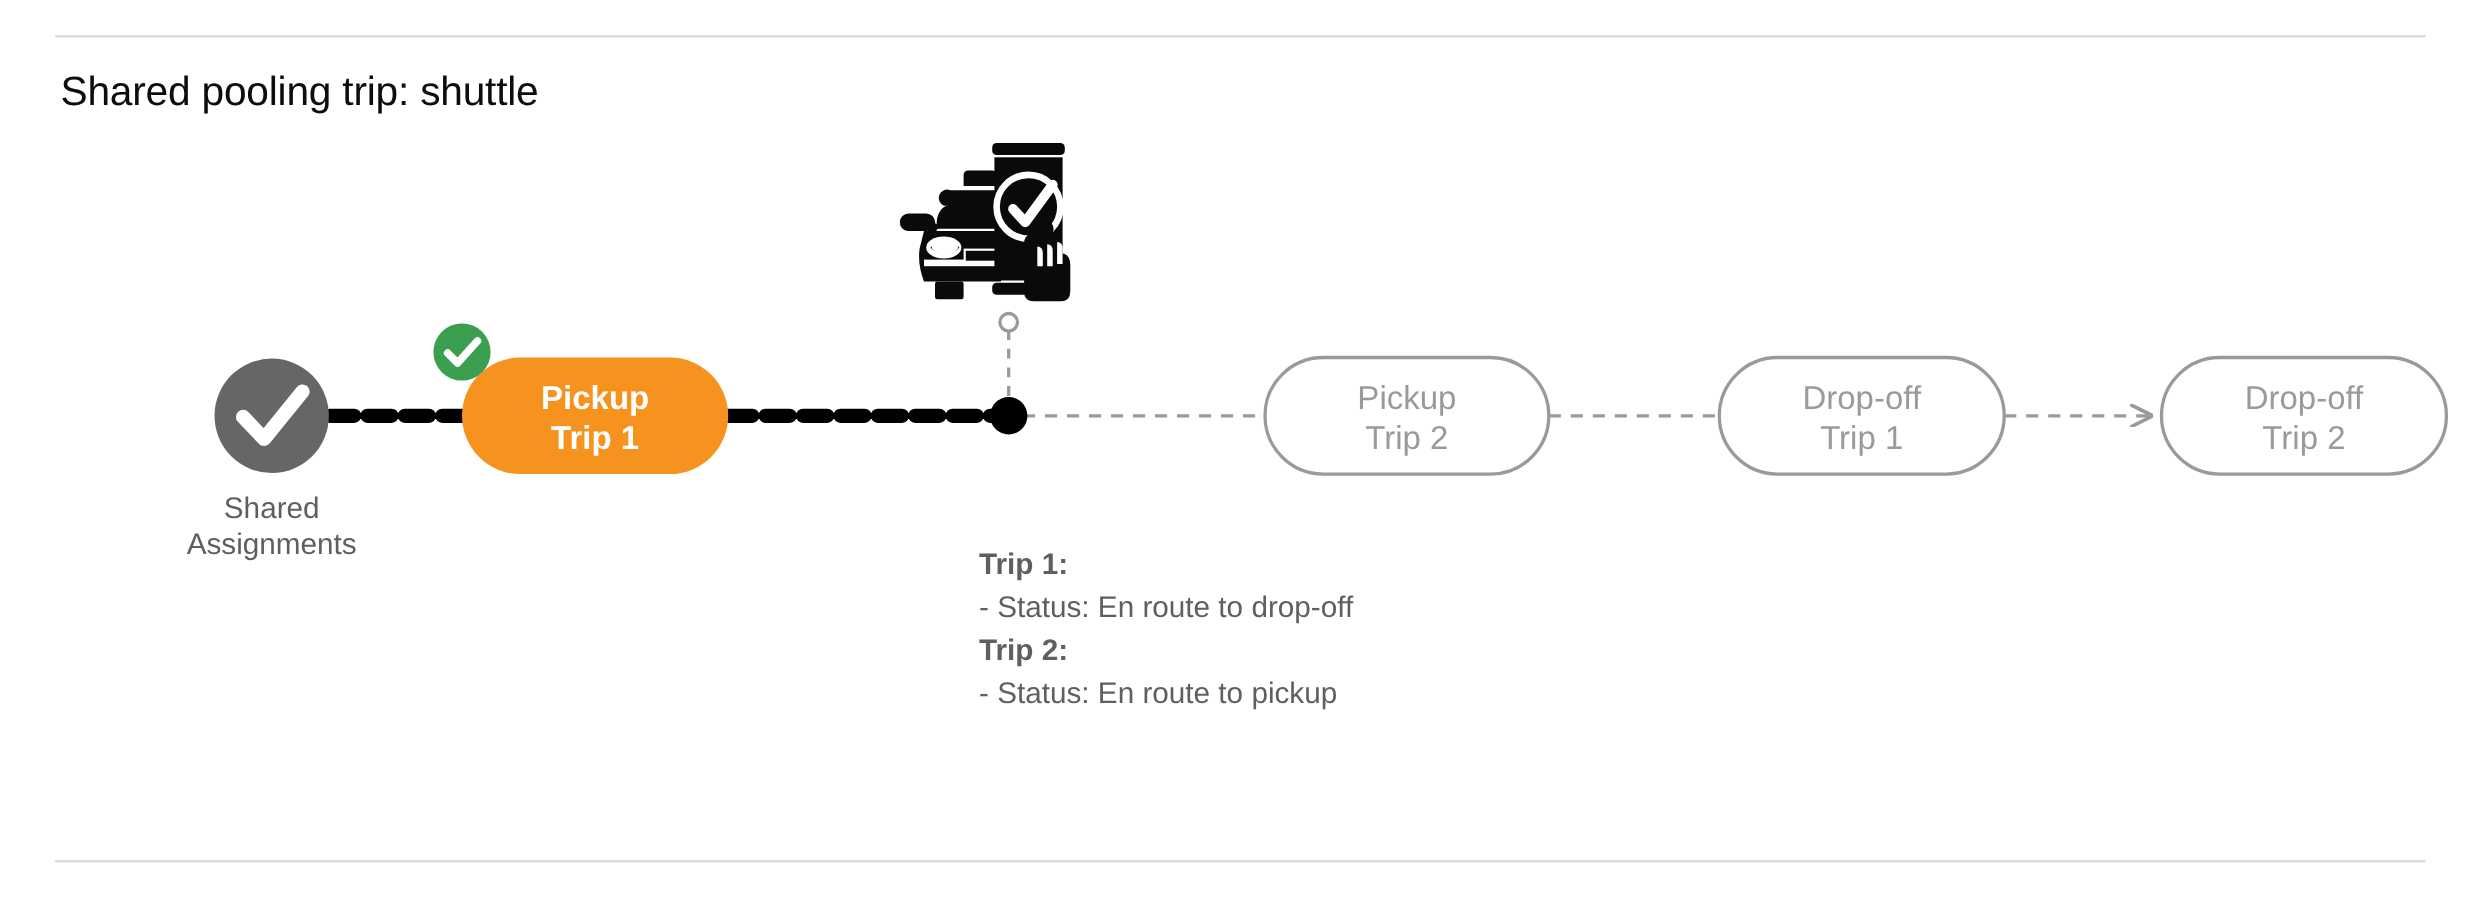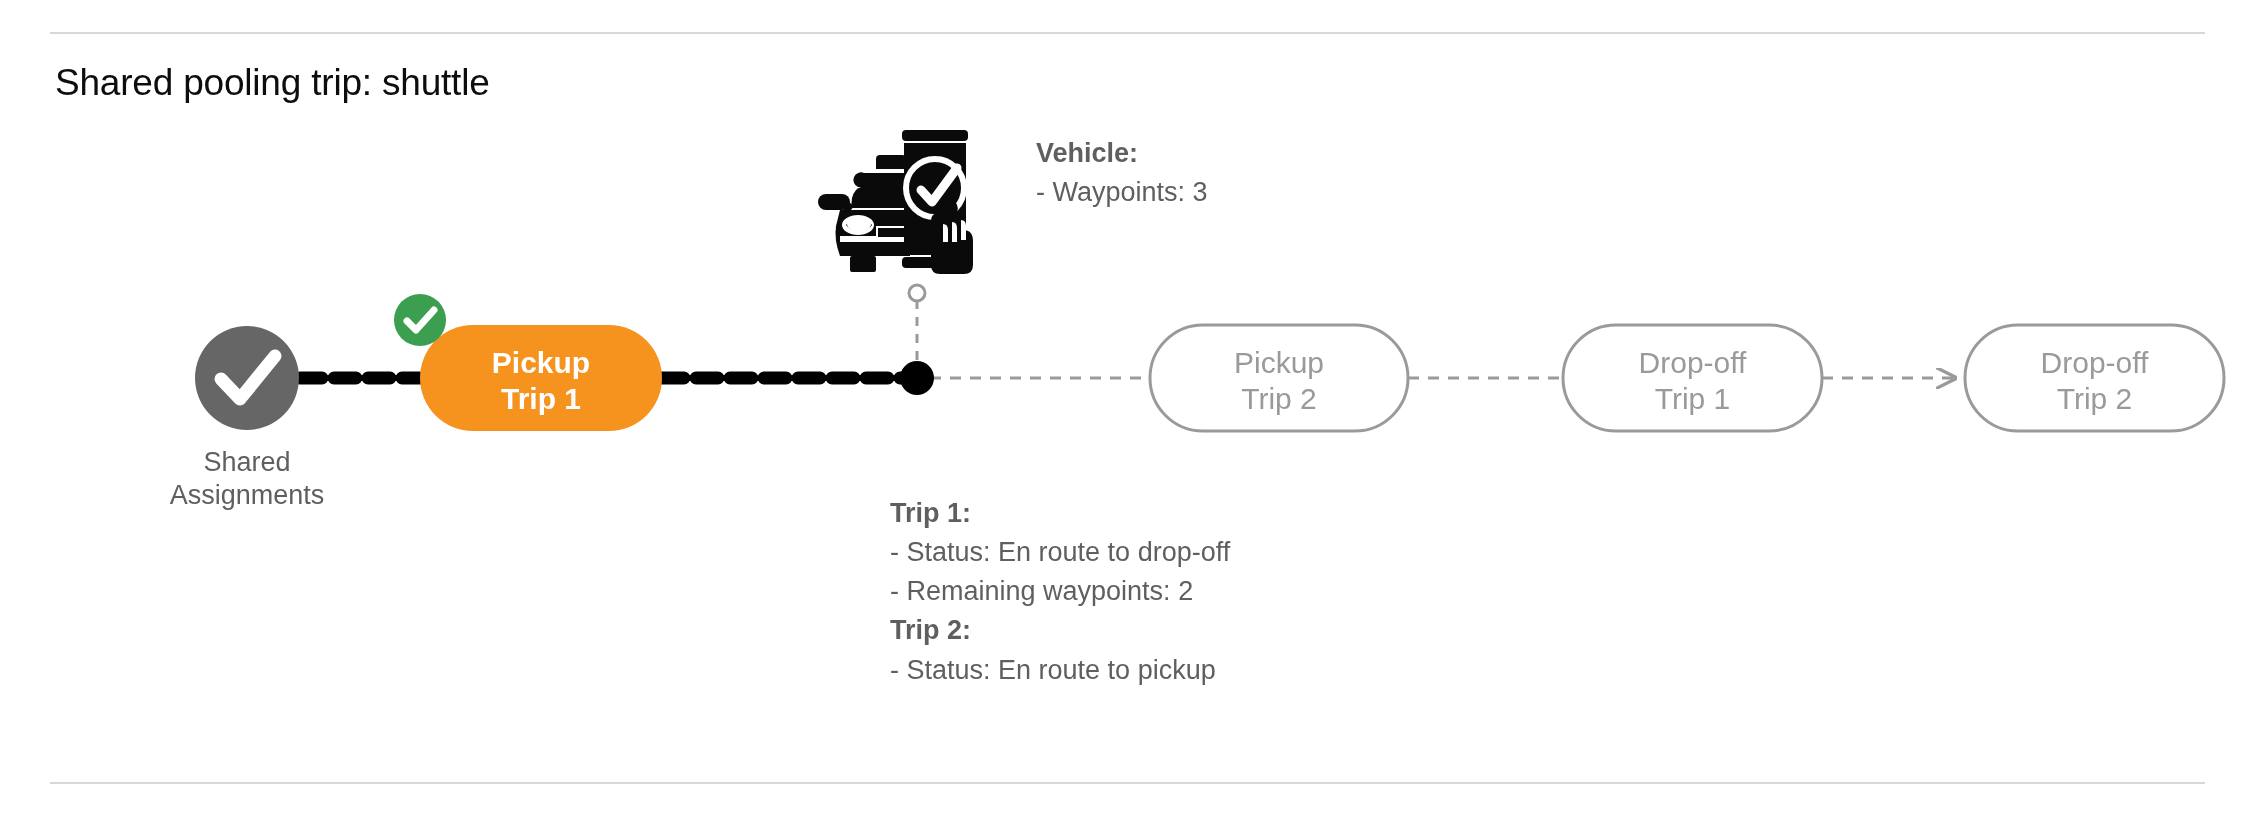--- a/index.html
+++ b/index.html
@@ -230,26 +230,21 @@
   <div class="node-label filled" style="left:420px; top:345px; width:242px;"><span>Pickup</span><br><span>Trip 1</span></div>
 
   <div class="node-label ghost" style="left:1150px; top:345px; width:258px;"><span>Pickup</span><br><span>Trip 2</span></div>
 
   <div class="node-label ghost" style="left:1563px; top:345px; width:259px;"><span>Drop-off</span><br><span>Trip 1</span></div>
 
   <div class="node-label ghost" style="left:1965px; top:345px; width:259px;"><span>Drop-off</span><br><span>Trip 2</span></div>
 
   <div class="accept-label" style="left:97px; top:446px; width:300px;"><span>Shared</span><br><span>Assignments</span></div>
 
-  <div class="annot vehicle-annot">
-    <span class="annot-row"><span class="hd">Vehicle</span><span class="hd">:</span></span>
-    <span class="annot-row">- Waypoints: 3</span>
-  </div>
 
   <div class="annot trip-annot">
     <span class="annot-row"><span class="hd">Trip 1</span><span class="hd">:</span></span>
     <span class="annot-row">- Status:  En route to drop-off</span>
-    <span class="annot-row">- Remaining waypoints: 2</span>
     <span class="annot-row"><span class="hd">Trip 2</span><span class="hd">:</span></span>
     <span class="annot-row">- Status:  En route to pickup</span>
   </div>
 
 </div>
 
 </body></html>

